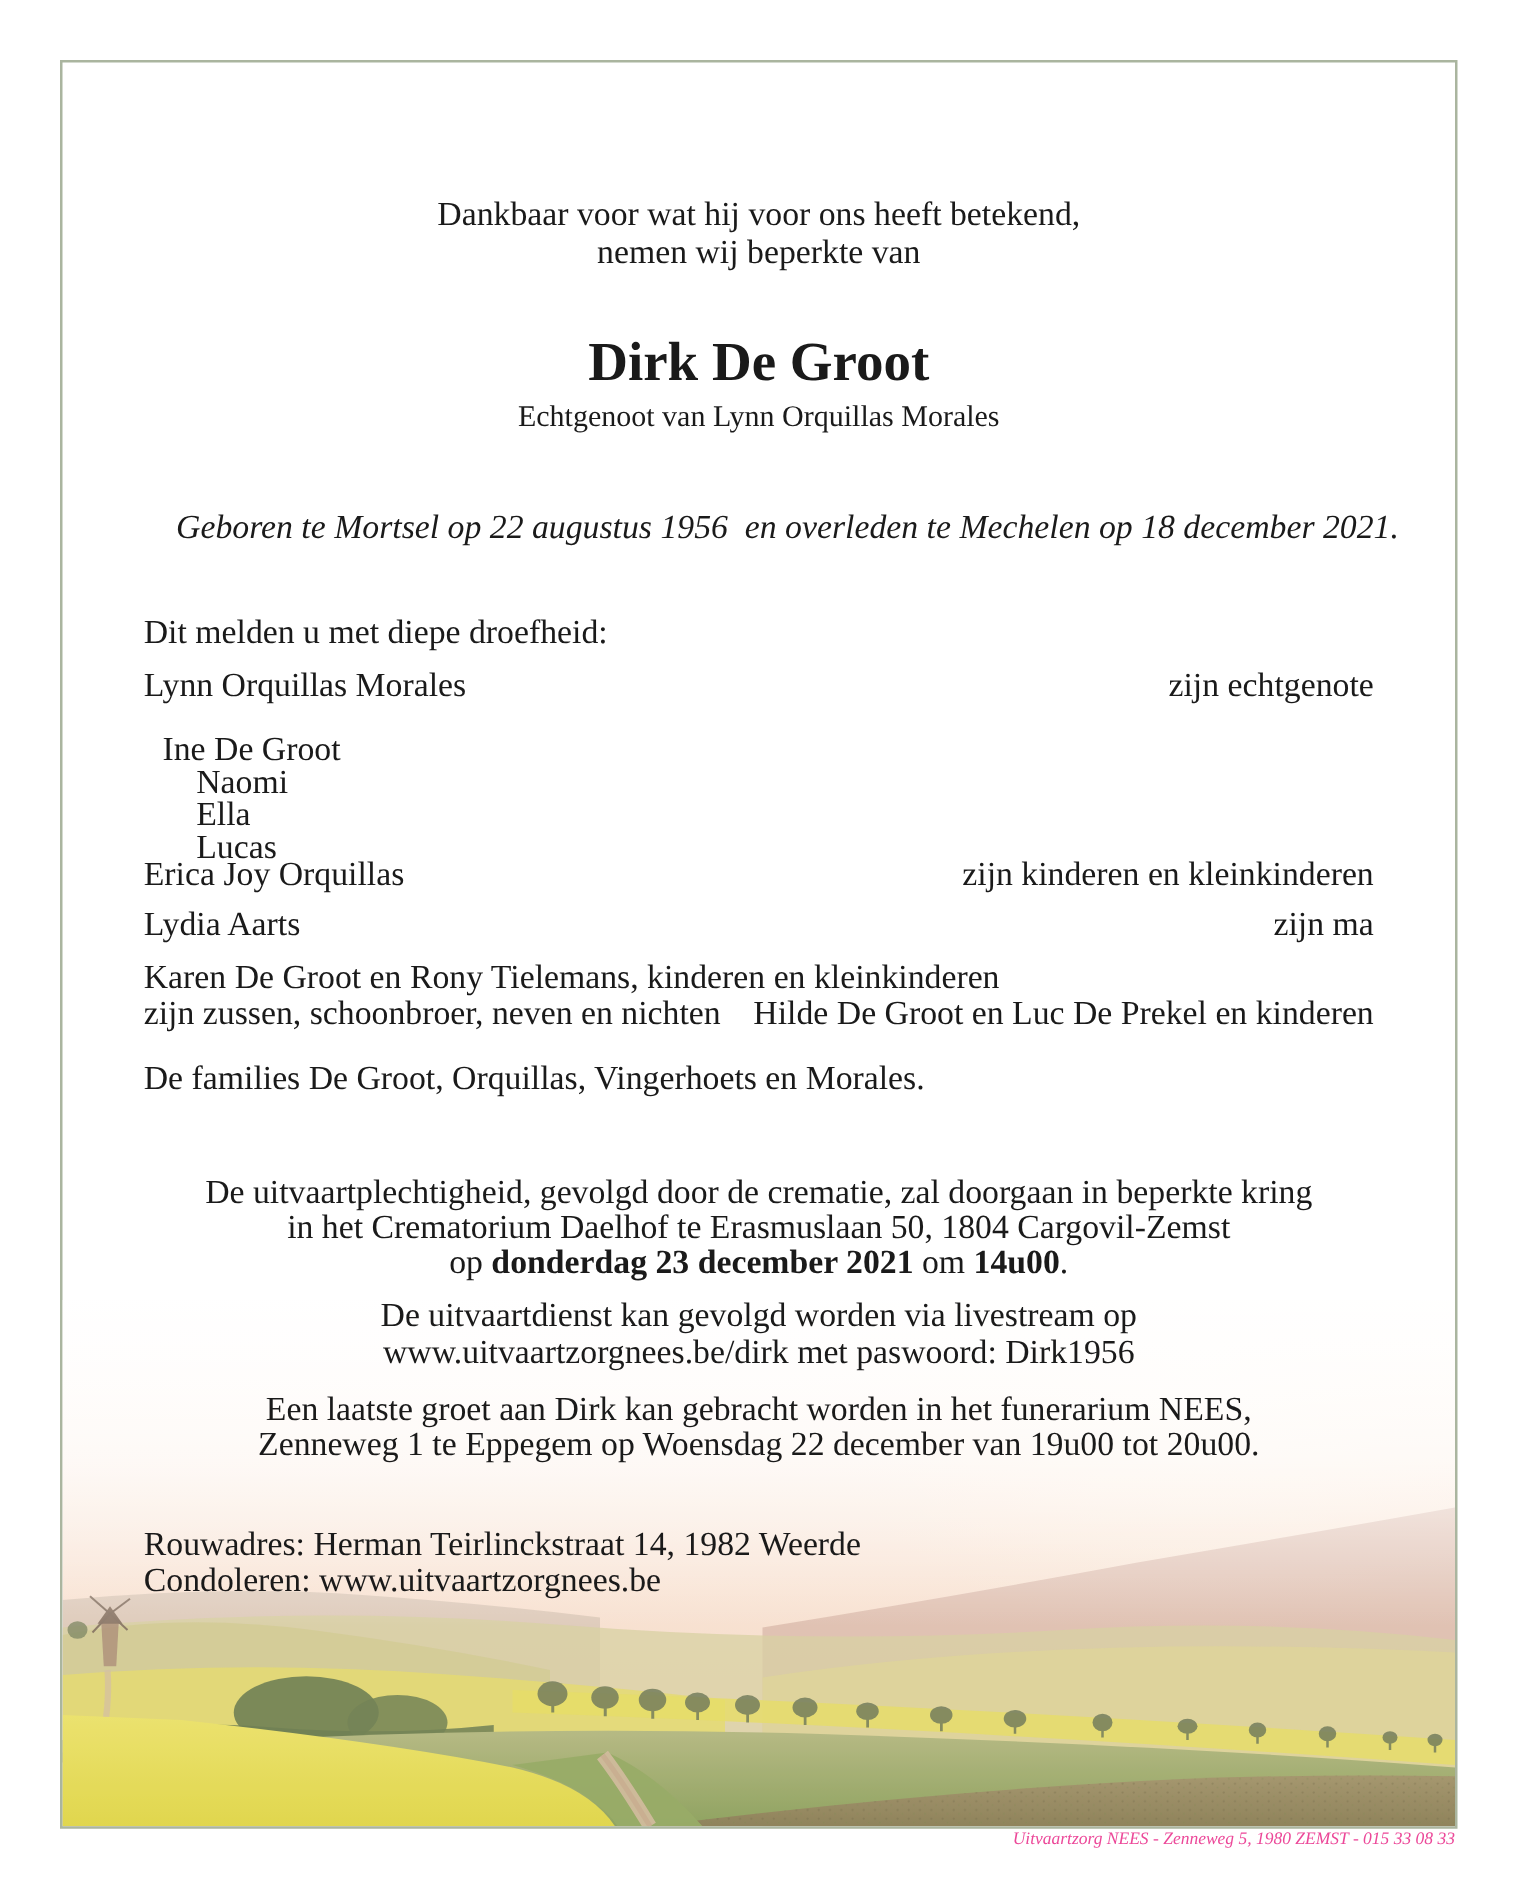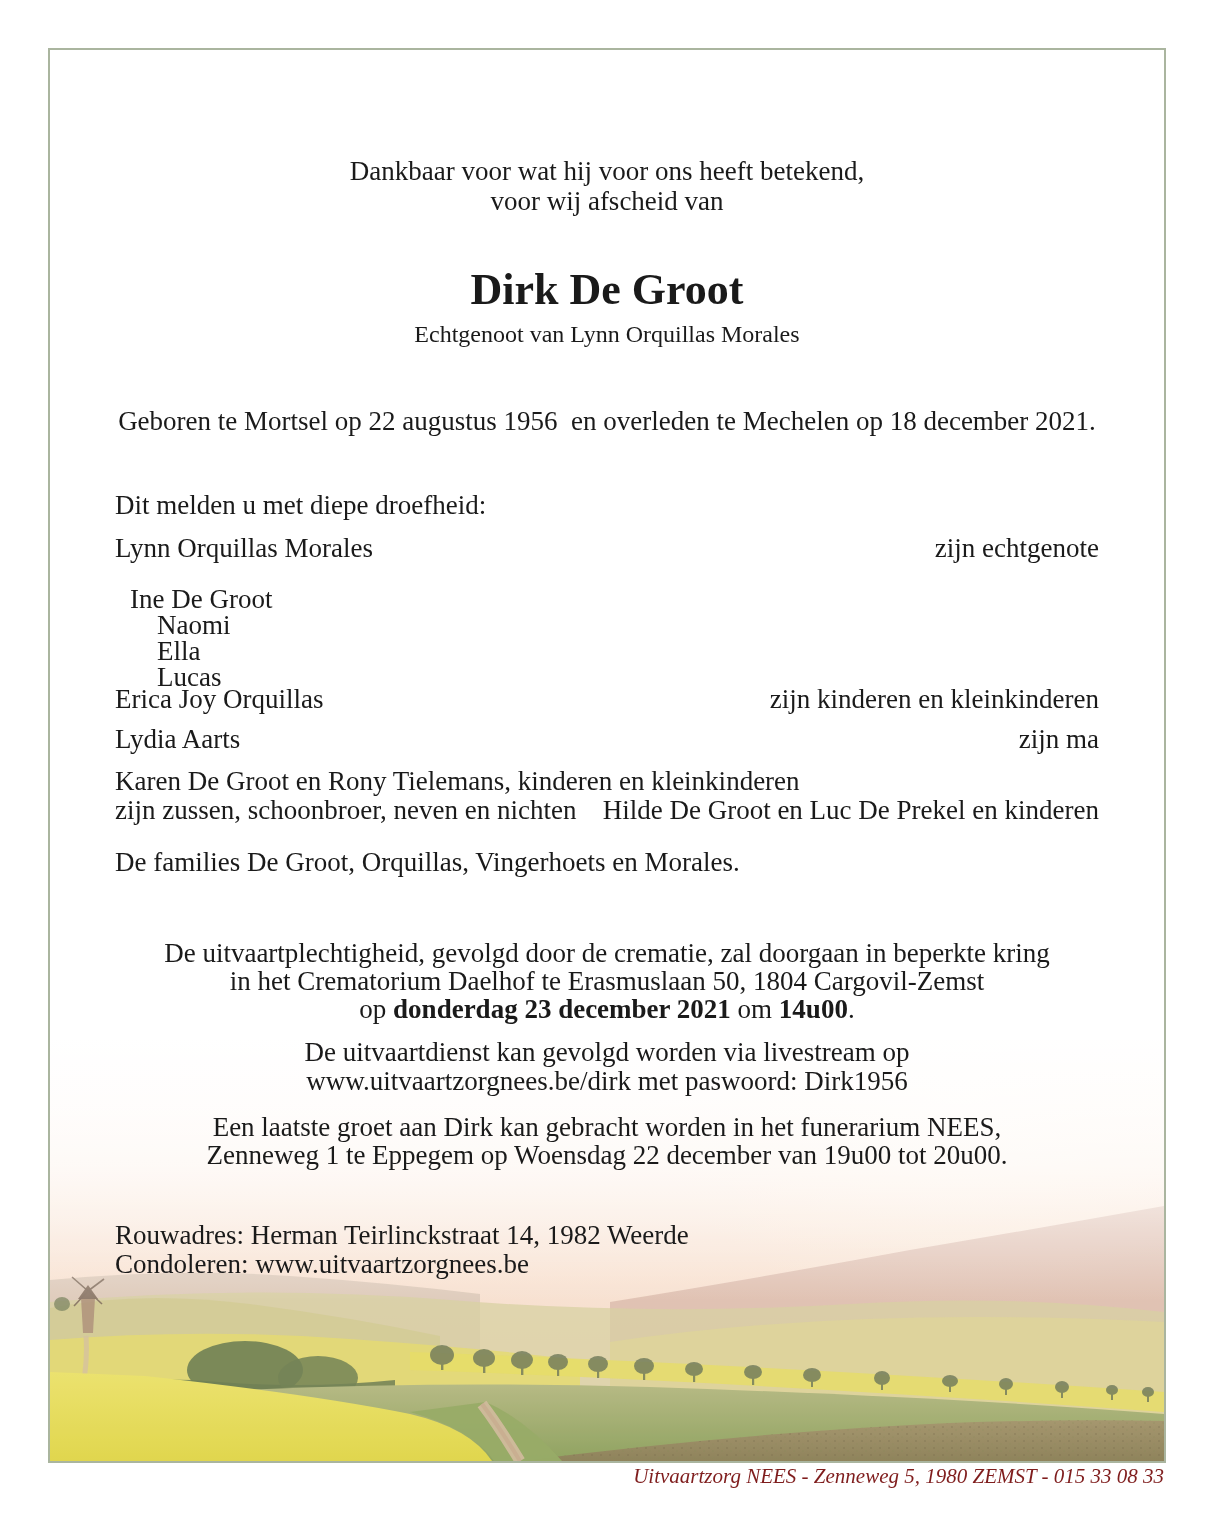--- a/index.html
+++ b/index.html
@@ -15,38 +15,38 @@
     position:absolute;left:0;right:0;bottom:0;height:421px;z-index:1;
   }
   .photo svg{display:block;width:100%;height:100%;}
   .content{position:absolute;left:0;top:0;width:1114px;height:1411px;z-index:2;}
   .blk{position:absolute;left:0;width:100%;font-size:27px;line-height:26px;}
   .center{text-align:center;}
   .pre{white-space:pre-wrap;}
   .intro{top:106px;line-height:30px;}
   .name{top:214px;font-size:44px;line-height:52px;font-weight:bold;}
   .subtitle{top:269px;font-size:24px;line-height:30px;}
-  .lifedates{top:358px;}
+  .lifedates{top:358px;font-style:italic;padding-left:23px;}
   .announce{top:442px;}
   .lr{left:65px;width:984px;display:flex;justify-content:space-between;}
   .row-lynn{top:485px;}
   .group-children{top:525px;left:80px;width:984px;margin-top:11px;}
   .group-children .child{padding-left:27px;}
   .row-erica{top:636px;}
   .row-lydia{top:676px;}
   .block-sisters{top:717px;left:65px;width:984px;line-height:29px;}
   .block-sisters .l2{display:flex;justify-content:space-between;}
   .families{top:799px;left:65px;width:984px;}
   .ceremony{top:889px;line-height:28px;}
   .livestream{top:988px;line-height:29px;}
   .lastgreet{top:1063px;line-height:28px;}
   .contact{top:1171px;left:65px;width:984px;line-height:29px;}
   .footer{
     position:absolute;top:1464px;right:50px;z-index:3;
-    font-size:21px;font-style:italic;color:#7f1d1d;
+    font-size:14px;font-style:italic;color:#ec4899;
   }
   b{font-weight:bold;}
 </style>
 </head>
 <body>
 
 <div class="card">
 
   <div class="photo">
     <svg viewBox="0 0 1114 421" preserveAspectRatio="none">
@@ -166,21 +166,21 @@
 
       <rect x="0" y="0" width="1114" height="421" fill="#f6dcc8" opacity="0.16"></rect>
       <rect x="0" y="0" width="1114" height="421" fill="url(#hazeTop)"></rect>
     </svg>
   </div>
 
   <div class="content">
 
     <div class="blk center intro">
       <div>Dankbaar voor wat hij voor ons heeft betekend,</div>
-      <div>voor wij afscheid van</div>
+      <div>nemen wij beperkte van</div>
     </div>
 
     <div class="blk center name">Dirk De Groot</div>
 
     <div class="blk center subtitle">Echtgenoot van Lynn Orquillas Morales</div>
 
     <div class="blk center lifedates pre">Geboren te Mortsel op 22 augustus 1956  en overleden te Mechelen op 18 december 2021.</div>
 
     <div class="blk announce" style="left:65px;width:984px;">Dit melden u met diepe droefheid:</div>
 

